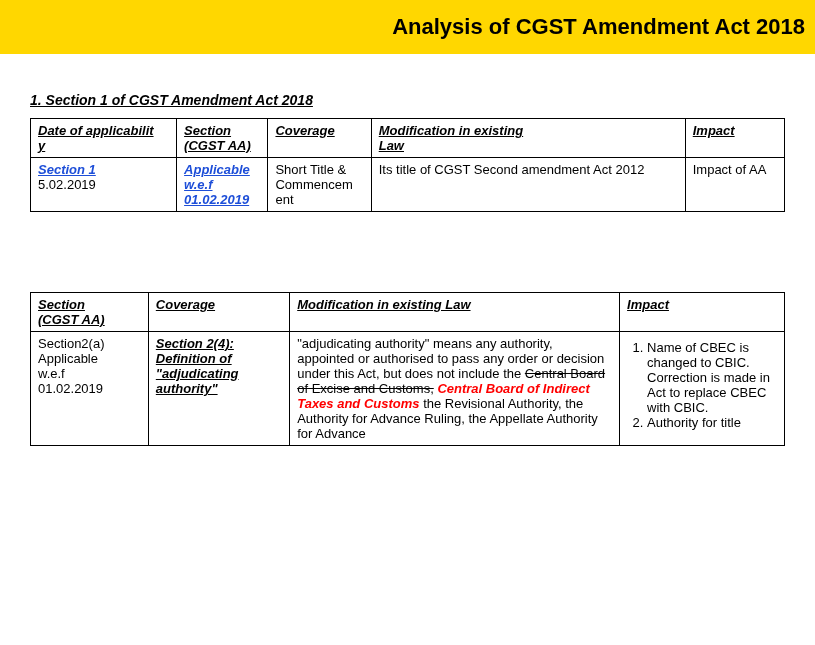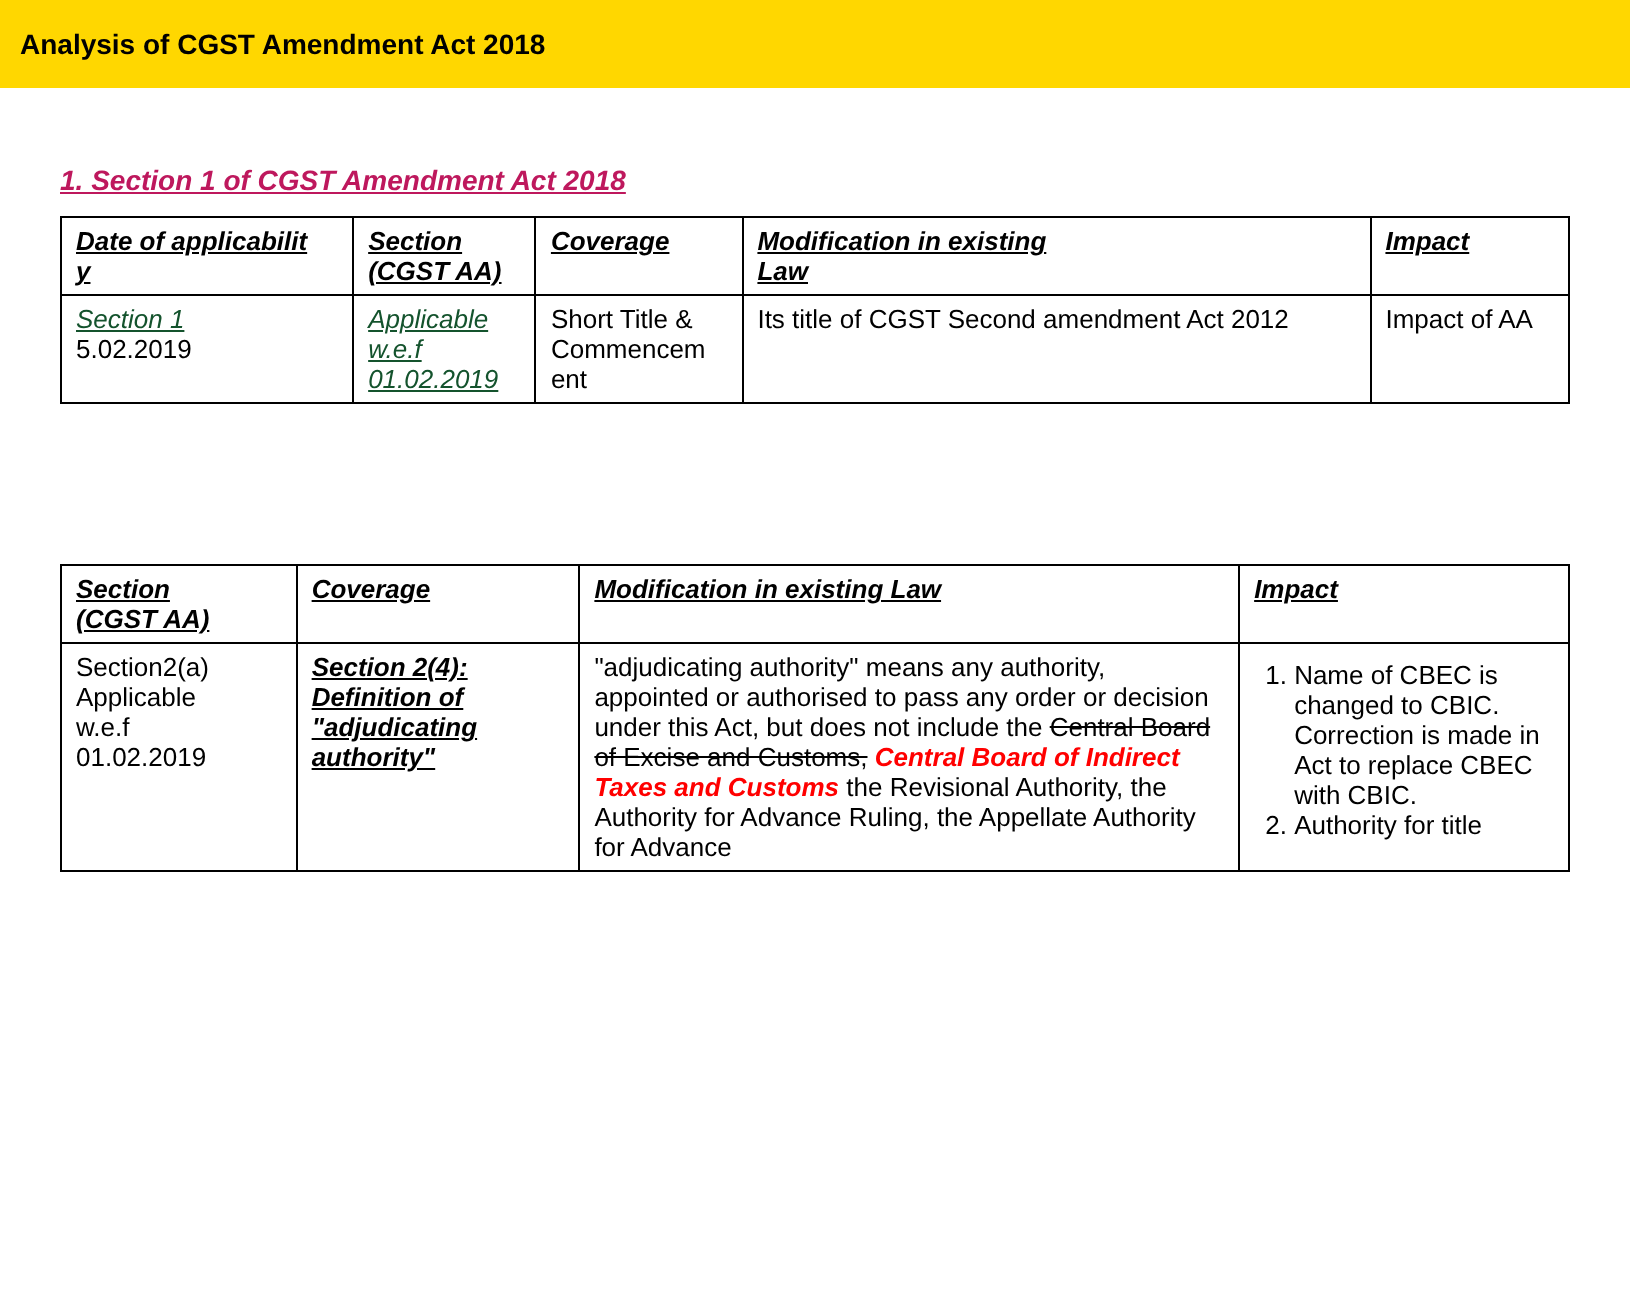--- a/index.html
+++ b/index.html
@@ -7,31 +7,31 @@
       font-family: Arial, sans-serif;
       font-size: 13px;
       background: #fff;
       color: #000;
       width: 815px;
       min-height: 645px;
       overflow-x: hidden;
     }
     .header-banner {
       background-color: #FFD700;
-      text-align: left;
+      text-align: right;
       padding: 14px 10px;
-      font-size: 14px;
+      font-size: 22px;
       font-weight: bold;
       color: #000;
     }
     .content-area {
       padding: 18px 30px;
     }
     .section-heading {
-      color: #be185d;
+      color: #000000;
       font-size: 14px;
       font-weight: bold;
       font-style: italic;
       text-decoration: underline;
       margin-bottom: 10px;
       margin-top: 10px;
     }
     table {
       border-collapse: collapse;
       width: 100%;
@@ -47,22 +47,22 @@
       font-weight: bold;
       font-style: italic;
       text-decoration: underline;
     }
     .bold-italic-underline {
       font-weight: bold;
       font-style: italic;
       text-decoration: underline;
     }
     .green-text {
-      color: #14532d;
-      font-weight: normal;
+      color: #1d4ed8;
+      font-weight: bold;
       font-style: italic;
       text-decoration: underline;
     }
     .red-link {
       color: #FF0000;
       font-style: italic;
       font-weight: bold;
     }
     .strikethrough {
       text-decoration: line-through;

